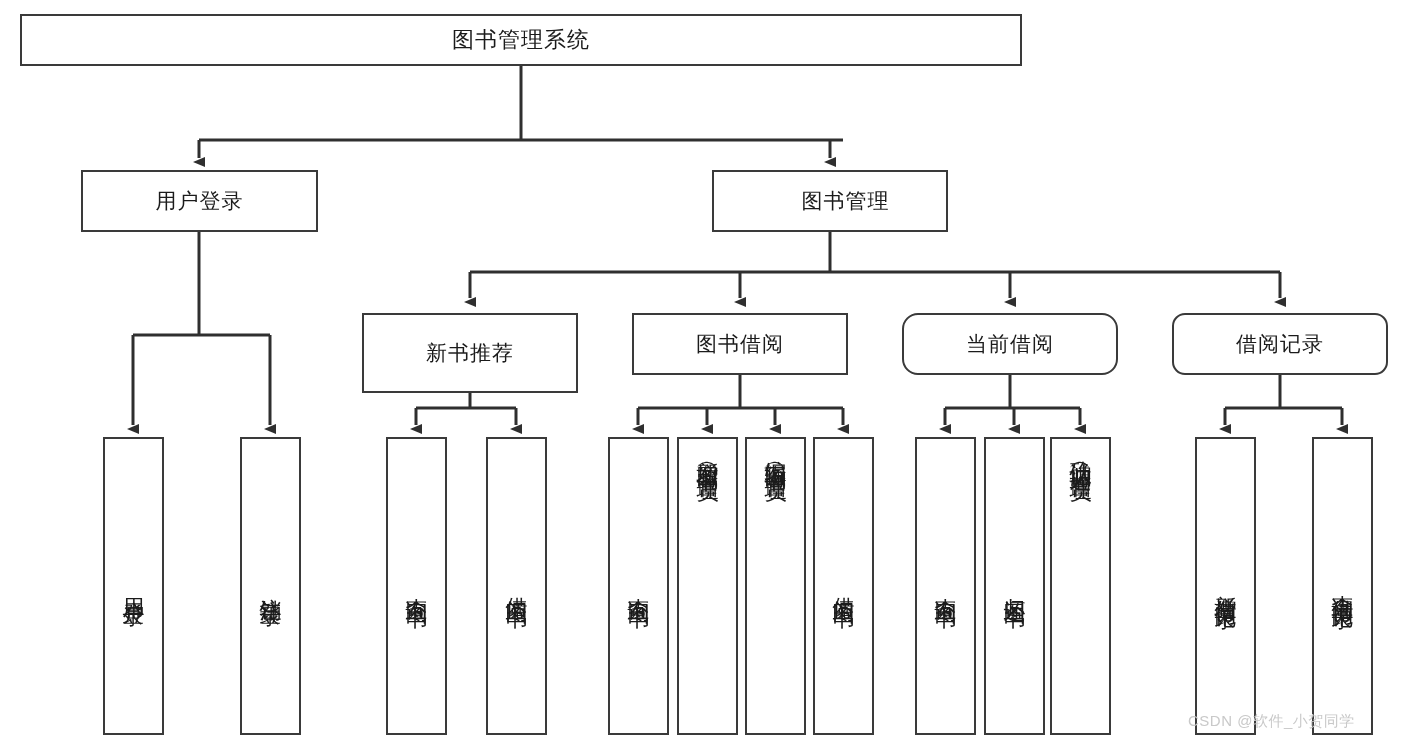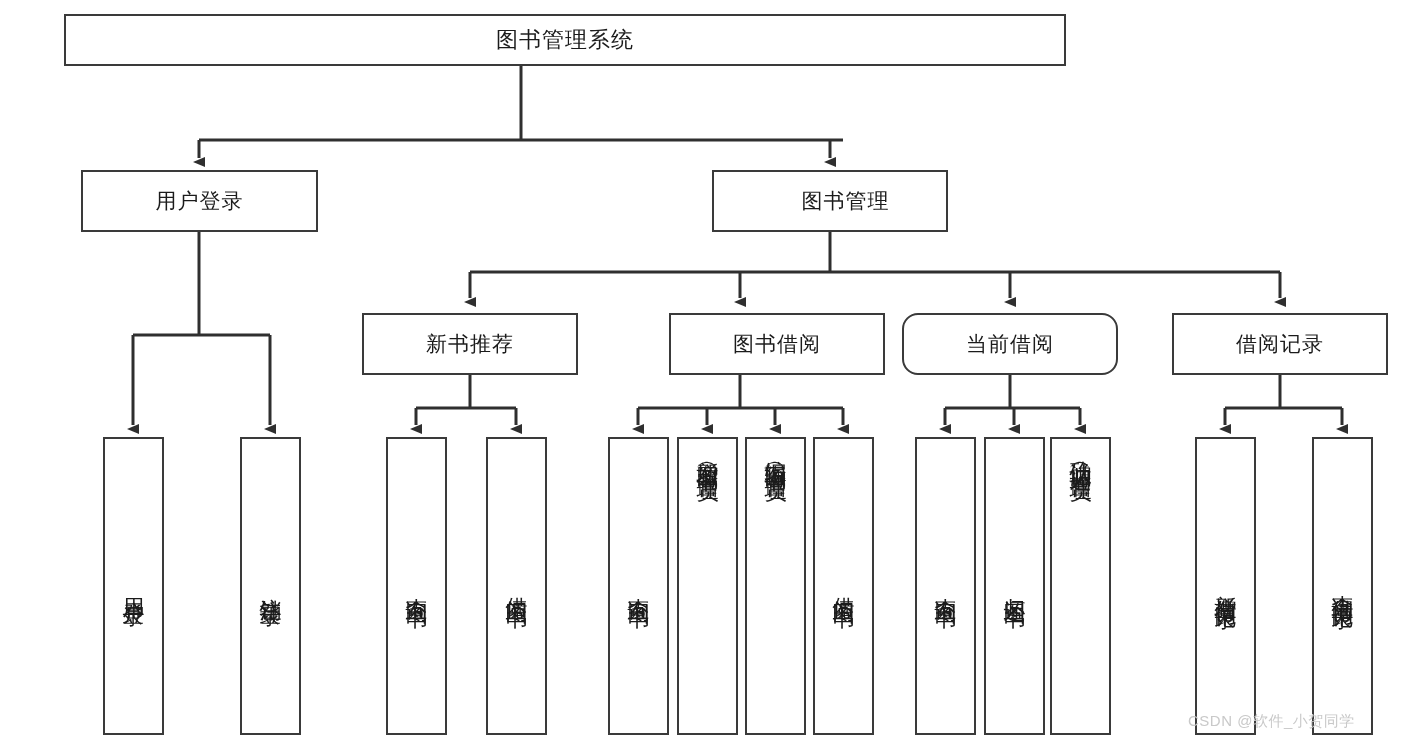--- a/index.html
+++ b/index.html
@@ -127,41 +127,41 @@
       <path d="M1014,408 L1014,425" marker-end="url(#arrow)"></path>
       <path d="M1080,408 L1080,425" marker-end="url(#arrow)"></path>
 
       <path d="M1280,375 L1280,408"></path>
       <path d="M1225,408 L1342,408"></path>
       <path d="M1225,408 L1225,425" marker-end="url(#arrow)"></path>
       <path d="M1342,408 L1342,425" marker-end="url(#arrow)"></path>
     </g>
   </svg>
 
-  <div class="node horiz root" style="left:20px; top:14px; width:1002px; height:52px;margin-left:44px;">
+  <div class="node horiz root" style="left:20px; top:14px; width:1002px; height:52px;">
     <span class="label">图书管理系统</span>
   </div>
 
   <div class="node horiz" style="left:81px; top:170px; width:237px; height:62px;">
     <span class="label">用户登录</span>
   </div>
   <div class="node horiz" style="left:712px; top:170px; width:236px; height:62px;padding-left:31px;">
     <span class="label">图书管理</span>
   </div>
 
-  <div class="node horiz" style="left:362px; top:313px; width:216px; height:62px;">
+  <div class="node horiz" style="left:362px; top:313px; width:216px; height:80px;">
     <span class="label">新书推荐</span>
   </div>
-  <div class="node horiz" style="left:632px; top:313px; width:216px; height:62px;margin-left:37px;">
+  <div class="node horiz" style="left:632px; top:313px; width:216px; height:62px;">
     <span class="label">图书借阅</span>
   </div>
   <div class="node horiz" style="left:902px; top:313px; width:216px; height:62px;border-radius:16px;">
     <span class="label">当前借阅</span>
   </div>
-  <div class="node horiz" style="left:1172px; top:313px; width:216px; height:62px;">
+  <div class="node horiz" style="left:1172px; top:313px; width:216px; height:62px;border-radius:13px;">
     <span class="label">借阅记录</span>
   </div>
 
   <div class="node vert centered" style="left:103px; top:437px; width:61px; height:298px;">
     <span class="label">用户登录</span>
   </div>
   <div class="node vert centered" style="left:240px; top:437px; width:61px; height:298px;">
     <span class="label">注销登录</span>
   </div>
 

